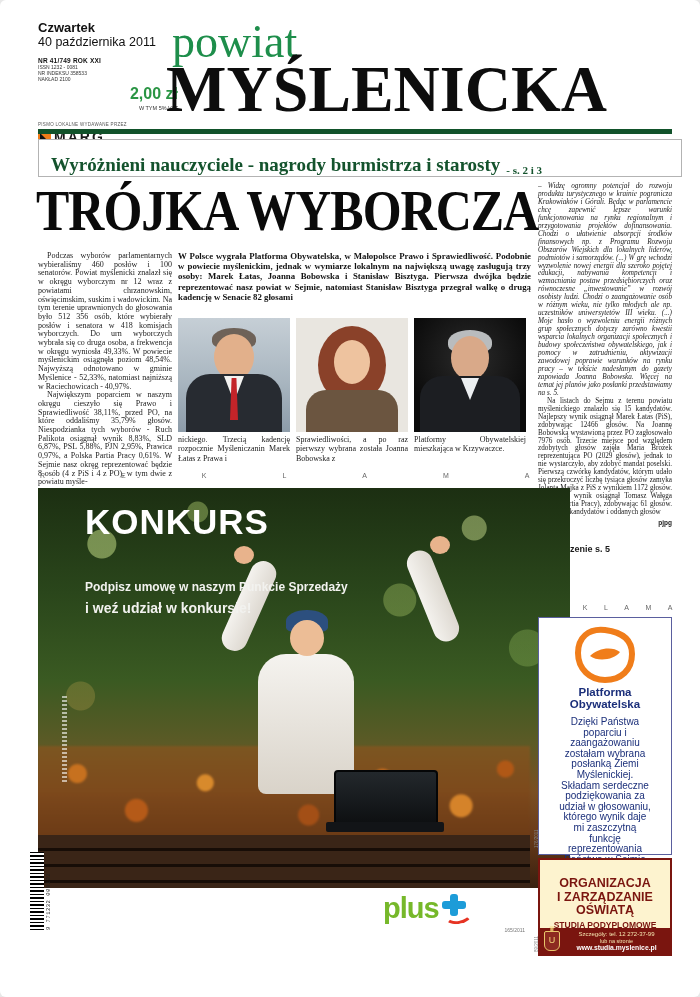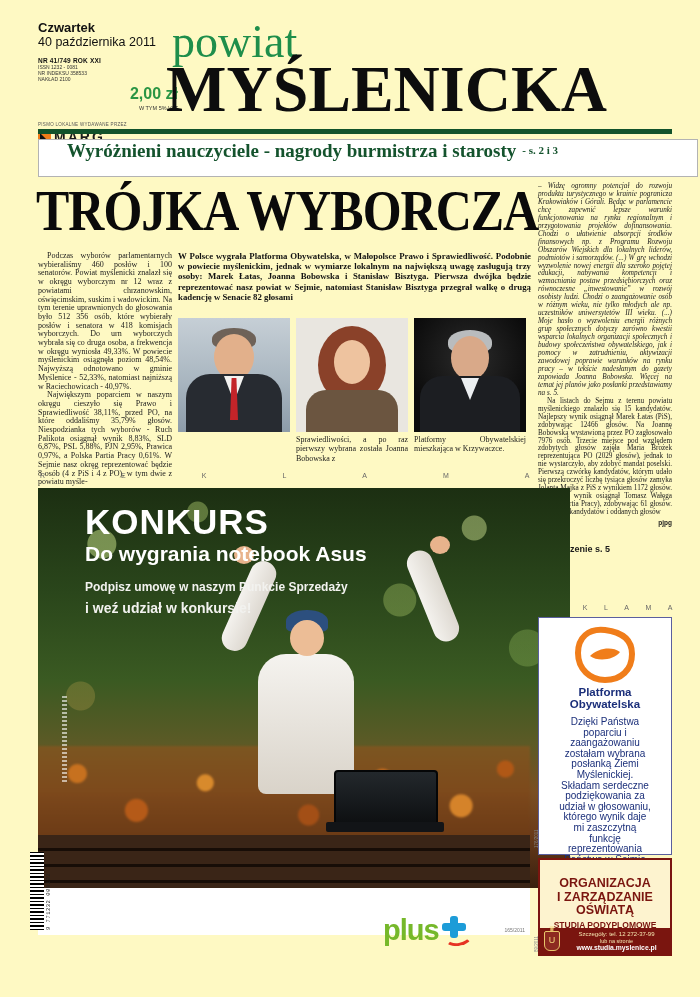--- a/index.html
+++ b/index.html
@@ -1,17 +1,17 @@
 <!DOCTYPE html>
 <html><head>
 <meta charset="utf-8">
 <style>
   html,body{margin:0;padding:0;background:#e8e8e8;}
-  .page{position:relative;width:700px;height:997px;background:#fef9c3;overflow:hidden;
-        font-family:"Liberation Serif",serif;color:#111;margin:0 auto;}
+  .page{position:relative;width:700px;height:997px;background:#ffffff;overflow:hidden;
+        font-family:"Liberation Serif",serif;color:#111;margin:0 auto;border-radius:6px;}
   .abs{position:absolute;}
 
   
   .info{left:38px;top:20px;width:148px;font-family:"Liberation Sans",sans-serif;}
   .weekday{font-size:13px;font-weight:bold;line-height:15px;}
   .date{font-size:12.5px;line-height:15px;}
   .issue{font-size:6.5px;font-weight:bold;margin-top:7px;letter-spacing:.2px;}
   .tiny{font-size:5px;color:#333;line-height:6px;}
   .price{font-size:16px;font-weight:bold;color:#2a9544;text-align:right;width:140px;margin-top:3px;}
   .vat{font-size:5.5px;text-align:right;width:140px;color:#333;margin-top:2px;}
@@ -21,21 +21,21 @@
   .marg-ico:before{content:"";position:absolute;left:2px;top:2px;width:0;height:0;
      border-left:9px solid #111;border-top:9px solid transparent;}
   .marg-txt{font-size:14px;font-weight:bold;letter-spacing:2px;color:#1a1a1a;}
   .mast-top{left:172px;top:22px;font-size:46px;line-height:40px;color:#1e8e4b;font-family:"Liberation Serif",serif;}
   .mast-main{left:166px;top:50px;width:508px;font-size:64px;line-height:76px;font-weight:bold;
      letter-spacing:0;color:#0d0d0d;transform:scaleY(1.04);transform-origin:top left;white-space:nowrap;}
   .green-rule{left:38px;top:129px;width:634px;height:5px;background:#11522a;}
 
   
   .banner{left:38px;top:139px;width:630px;height:36px;border:1px solid #b3b3b3;
-     display:flex;align-items:flex-start;padding-left:28px;background:#fff;}
+     display:flex;align-items:flex-end;padding-left:12px;background:#fff;}
   .banner-main{font-size:19px;font-weight:bold;color:#14532d;}
   .banner-ref{font-size:11px;font-weight:bold;color:#14532d;margin-left:6px;margin-top:4px;}
 
   
   .headline{left:36px;top:183px;width:500px;font-size:50px;font-weight:bold;letter-spacing:-1px;
      line-height:50px;transform:scaleY(1.12);transform-origin:top left;white-space:nowrap;color:#0a0a0a;}
   .col{font-size:8px;line-height:8.7px;text-align:justify;color:#1a1a1a;}
   .col p{margin:0;}
   .col p.ind{text-indent:9px;}
   .left-col{left:38px;top:252px;width:134px;}
@@ -106,21 +106,21 @@
   .k-torso{position:absolute;left:220px;top:166px;width:96px;height:140px;border-radius:28px 28px 8px 8px;
      background:linear-gradient(180deg,#f5f3ef,#d9d3c9);}
   .k-fineprint{position:absolute;left:24px;top:208px;width:5px;height:86px;background:
      repeating-linear-gradient(180deg,rgba(255,255,255,.75) 0 2px,transparent 2px 4px);opacity:.8;}
   .k-title{position:absolute;left:47px;top:14px;font-size:35px;font-weight:bold;color:#fff;letter-spacing:1px;}
   .k-sub{position:absolute;left:47px;top:54px;font-size:21px;font-weight:bold;color:#fff;}
   .k-line1{position:absolute;left:47px;top:92px;font-size:12px;font-weight:bold;color:#f2f2ef;}
   .k-line2{position:absolute;left:47px;top:112px;font-size:14px;font-weight:bold;color:#f2f2ef;}
   .k-band{position:relative;width:492px;height:47px;background:#fff;}
   .k-addr{position:absolute;left:42px;top:4px;font-size:15px;font-weight:bold;color:#2b2b2b;line-height:19px;}
-  .k-plus{position:absolute;left:345px;top:6px;display:flex;align-items:flex-start;margin-top:22px;}
+  .k-plus{position:absolute;left:345px;top:6px;display:flex;align-items:flex-start;}
   .k-plus-txt{font-size:29px;font-weight:bold;color:#76b82a;line-height:28px;letter-spacing:-1px;}
   .k-plus-ico{position:relative;width:24px;height:24px;margin-left:3px;}
   .k-plus-ico:before{content:"";position:absolute;left:8px;top:0;width:8px;height:22px;background:#1d9cd8;border-radius:3px;}
   .k-plus-ico:after{content:"";position:absolute;left:0;top:7px;width:24px;height:8px;background:#1d9cd8;border-radius:3px;}
   .k-plus-arc{position:absolute;left:2px;top:12px;width:22px;height:12px;border:3px solid transparent;
      border-bottom:3px solid #e63323;border-radius:50%;transform:rotate(-8deg);}
   .k-code{position:absolute;right:5px;bottom:2px;font-size:5px;color:#777;}
 
   
   .po{left:538px;top:617px;width:132px;height:236px;border:1px solid #5a5f9e;background:#fff;
@@ -216,20 +216,21 @@
     <div class="head"></div>
     <div class="body"></div>
   </div>
   <div class="abs photo ph3">
     <div class="hair"></div>
     <div class="head"></div>
     <div class="body"></div>
     <div class="shirt"></div>
   </div>
 
+  <div class="abs caption cap1">nickiego. Trzecią kadencję rozpocznie Myśleniczanin Marek Łatas z Prawa i</div>
   <div class="abs caption cap2">Sprawiedliwości, a po raz pierwszy wybrana została Joanna Bobowska z</div>
   <div class="abs caption cap3">Platformy Obywatelskiej mieszkająca w Krzywaczce.</div>
 
   <div class="abs rek rek-main">REKLAMA</div>
   <div class="abs rek rek-side">REKLAMA</div>
 
   <div class="abs konkurs">
     <div class="k-photo">
       <div class="k-leaves"></div>
       <div class="k-table"></div>
@@ -237,21 +238,20 @@
       <div class="k-arm k-arm-r"></div>
       <div class="k-fist k-fist-l"></div>
       <div class="k-fist k-fist-r"></div>
       <div class="k-torso"></div>
       <div class="k-cap"></div>
       <div class="k-head"></div>
       <div class="k-laptop-screen"></div>
       <div class="k-laptop-base"></div>
       <div class="k-fineprint"></div>
       <div class="k-title">KONKURS</div>
-      <div class="k-sub">Do wygrania notebook Asus</div>
       <div class="k-line1">Podpisz umowę w naszym Punkcie Sprzedaży</div>
       <div class="k-line2">i weź udział w konkursie!</div>
     </div>
     <div class="k-band">
       <div class="k-plus">
         <span class="k-plus-txt">plus</span>
         <span class="k-plus-ico">
             <span class="k-plus-arc"></span>
           </span>
       </div>

